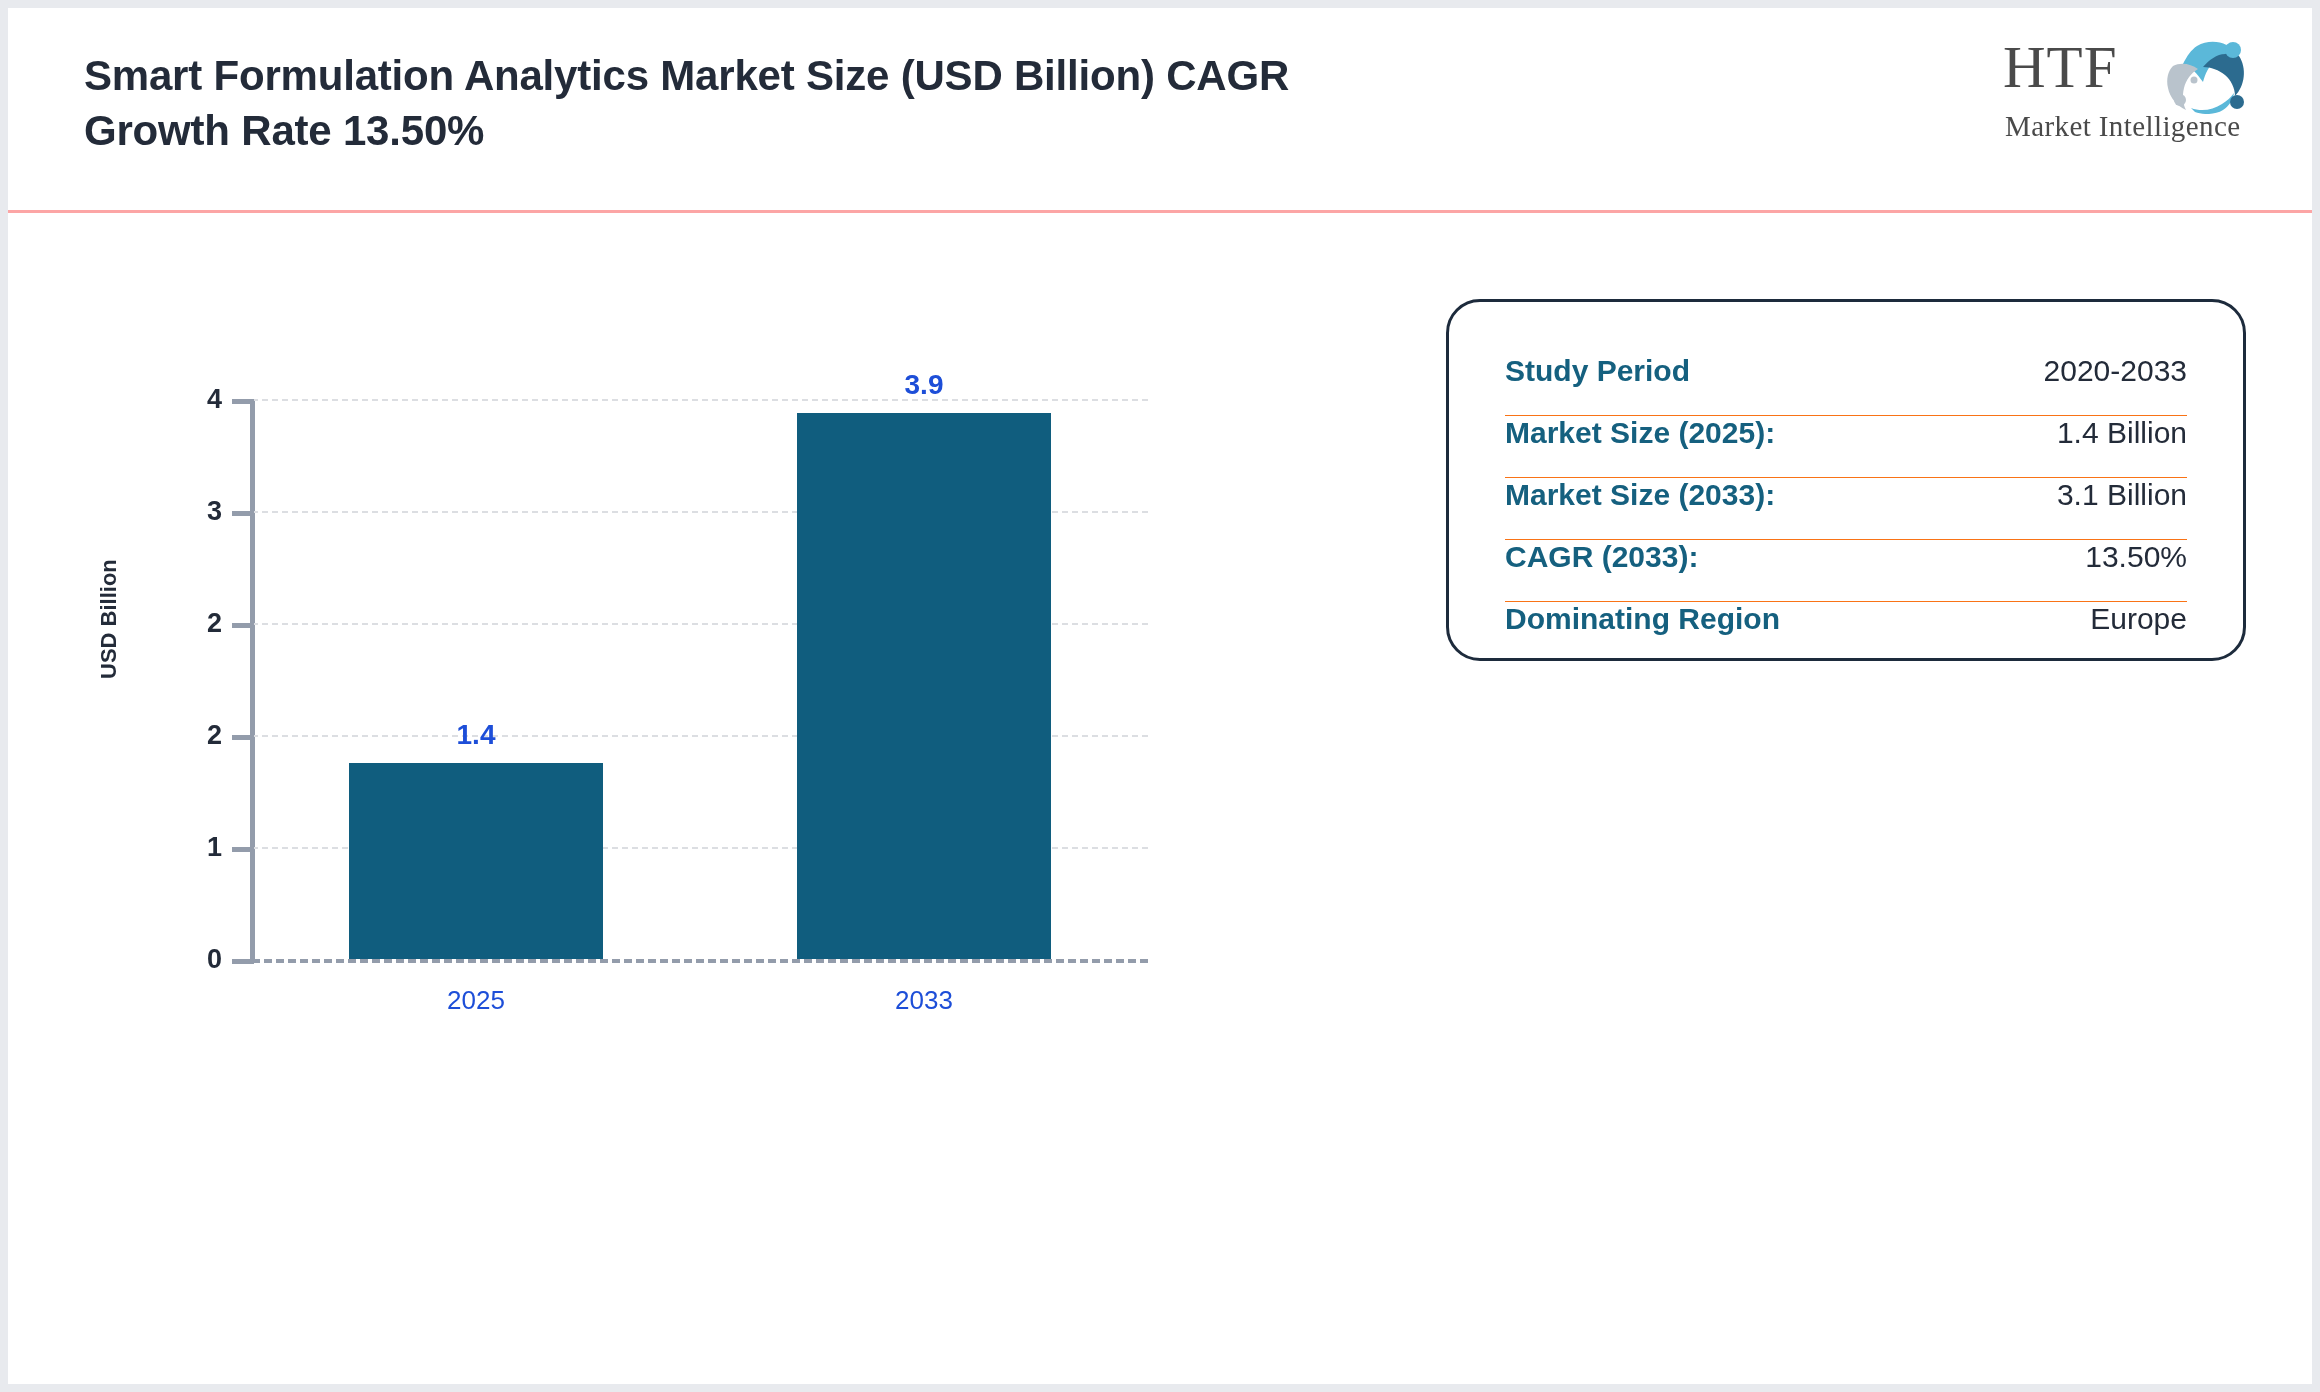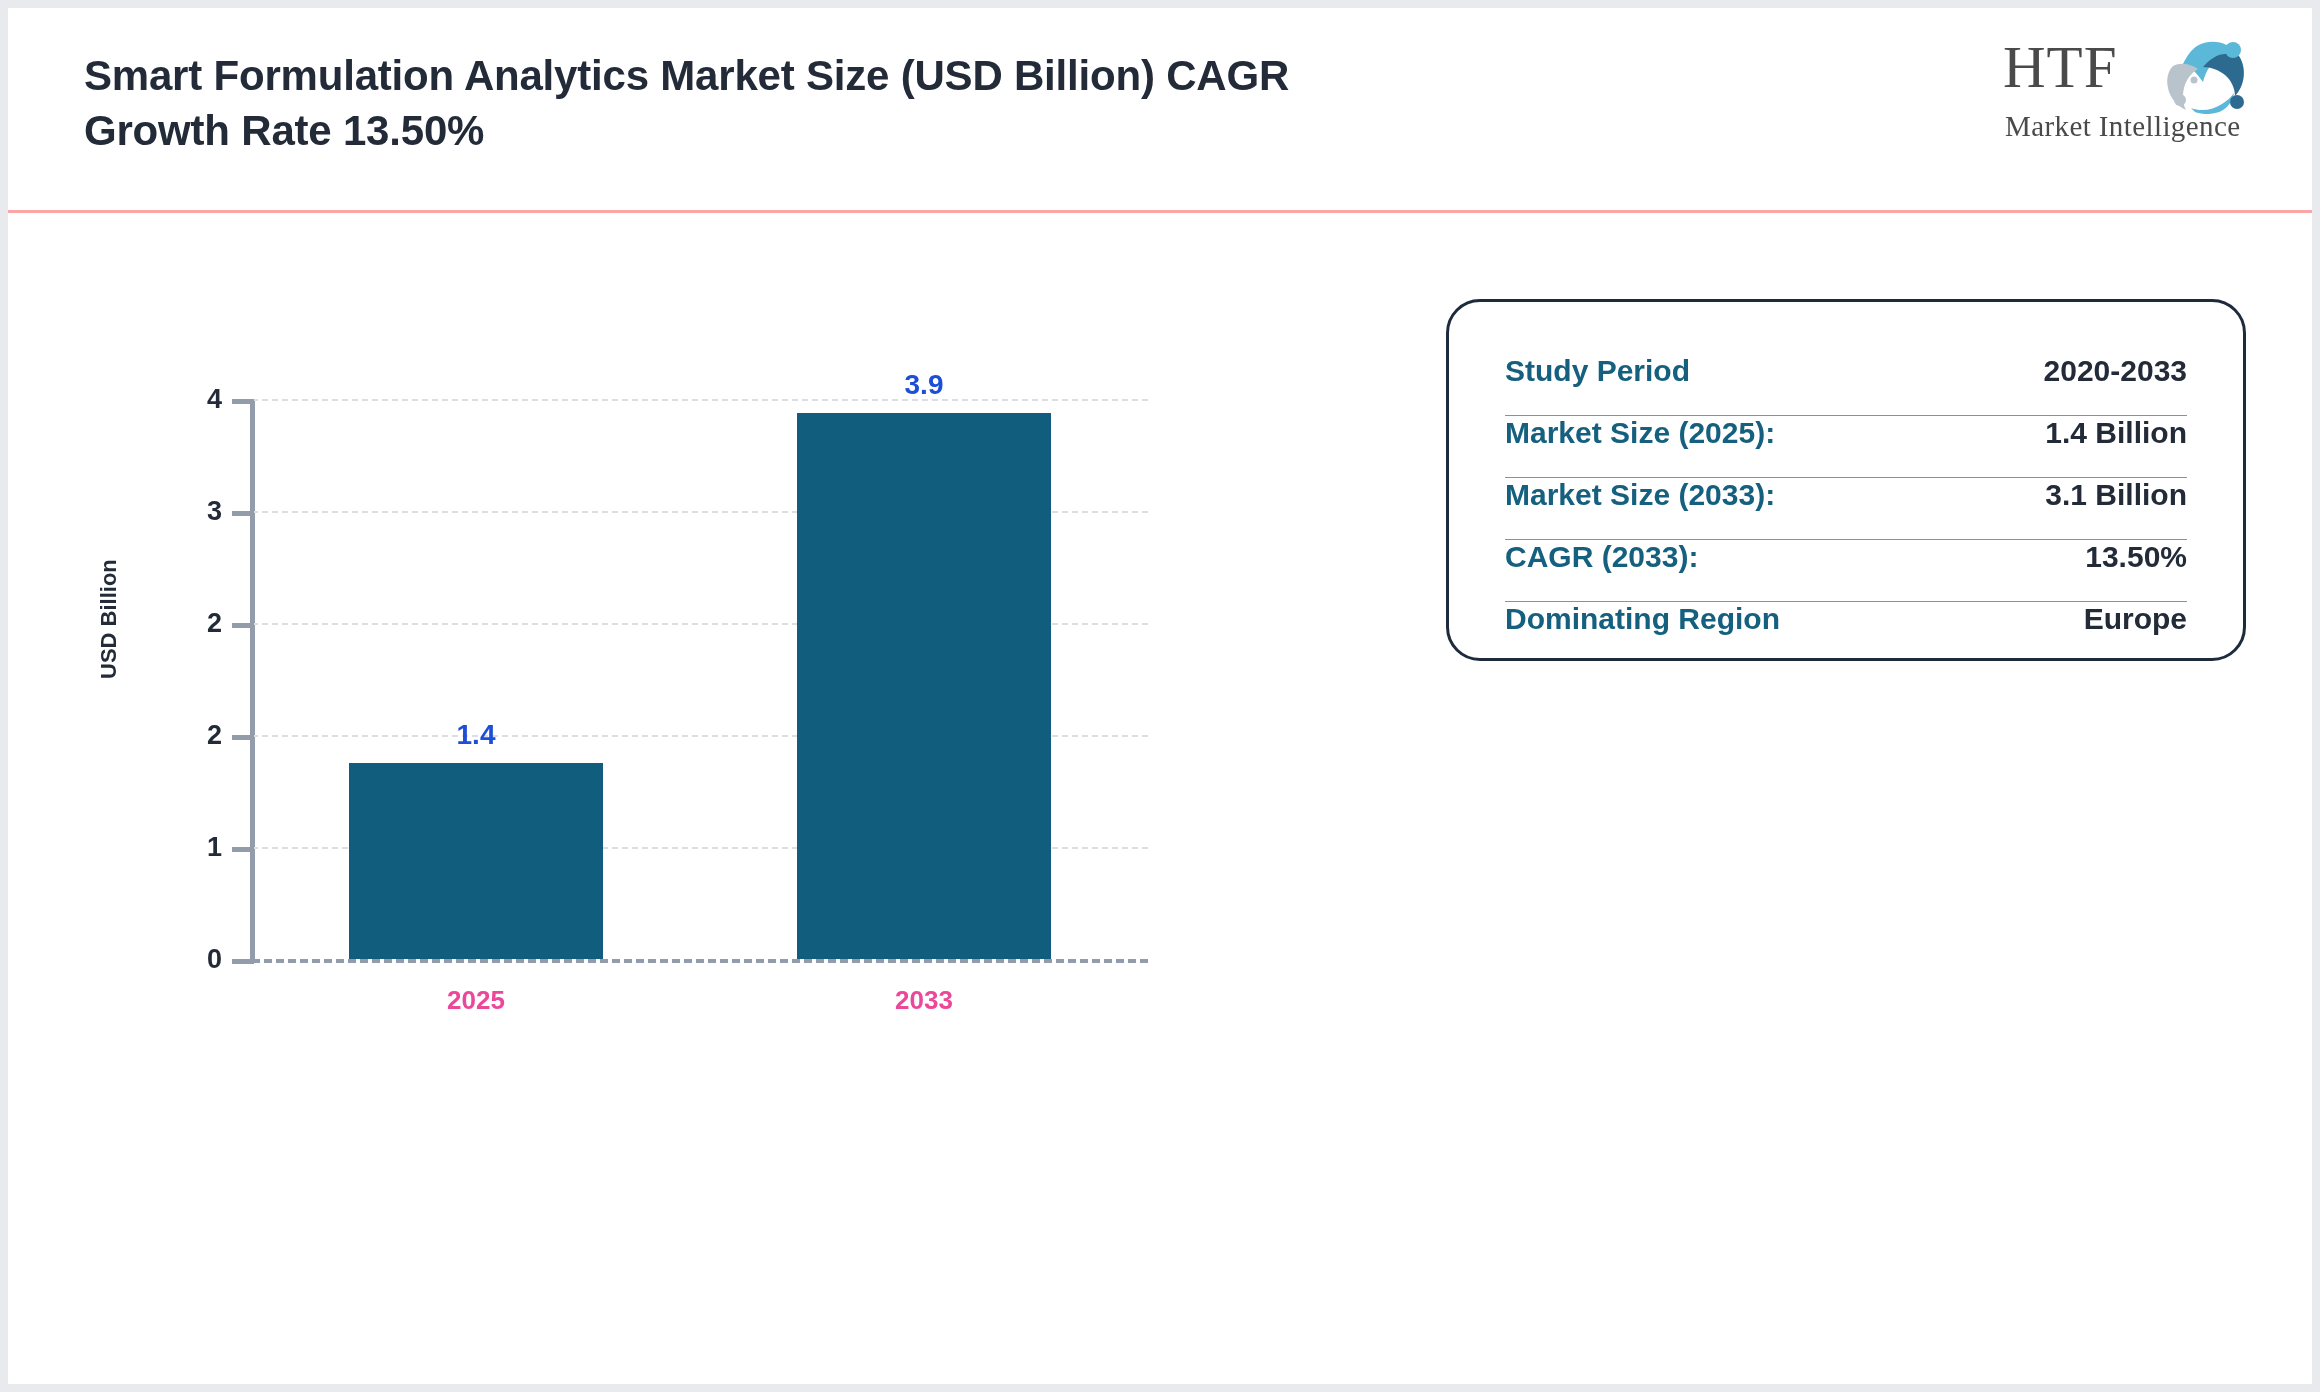--- a/index.html
+++ b/index.html
@@ -166,22 +166,22 @@
     font-weight: bold;
     color: #1d4ed8;
     white-space: nowrap;
   }
 
   .xtick-label {
     position: absolute;
     top: 772px;
     text-align: center;
     font-size: 26px;
-    font-weight: bold;
-    color: #ec4899;
+    font-weight: normal;
+    color: #1d4ed8;
   }
 
   
   #info-card {
     position: absolute;
     left: 1438px;
     top: 291px;
     width: 800px;
     height: 362px;
     border: 3px solid #1d2b3c;
@@ -199,21 +199,21 @@
   .info-row:last-child { border-bottom: none; }
 
   .info-label {
     font-size: 30px;
     font-weight: bold;
     color: #15607f;
     white-space: nowrap;
   }
   .info-value {
     font-size: 30px;
-    font-weight: bold;
+    font-weight: normal;
     color: #232b39;
     white-space: nowrap;
   }
 </style>
 </head>
 <body>
 
 <div id="page">
 
   <div id="header">

